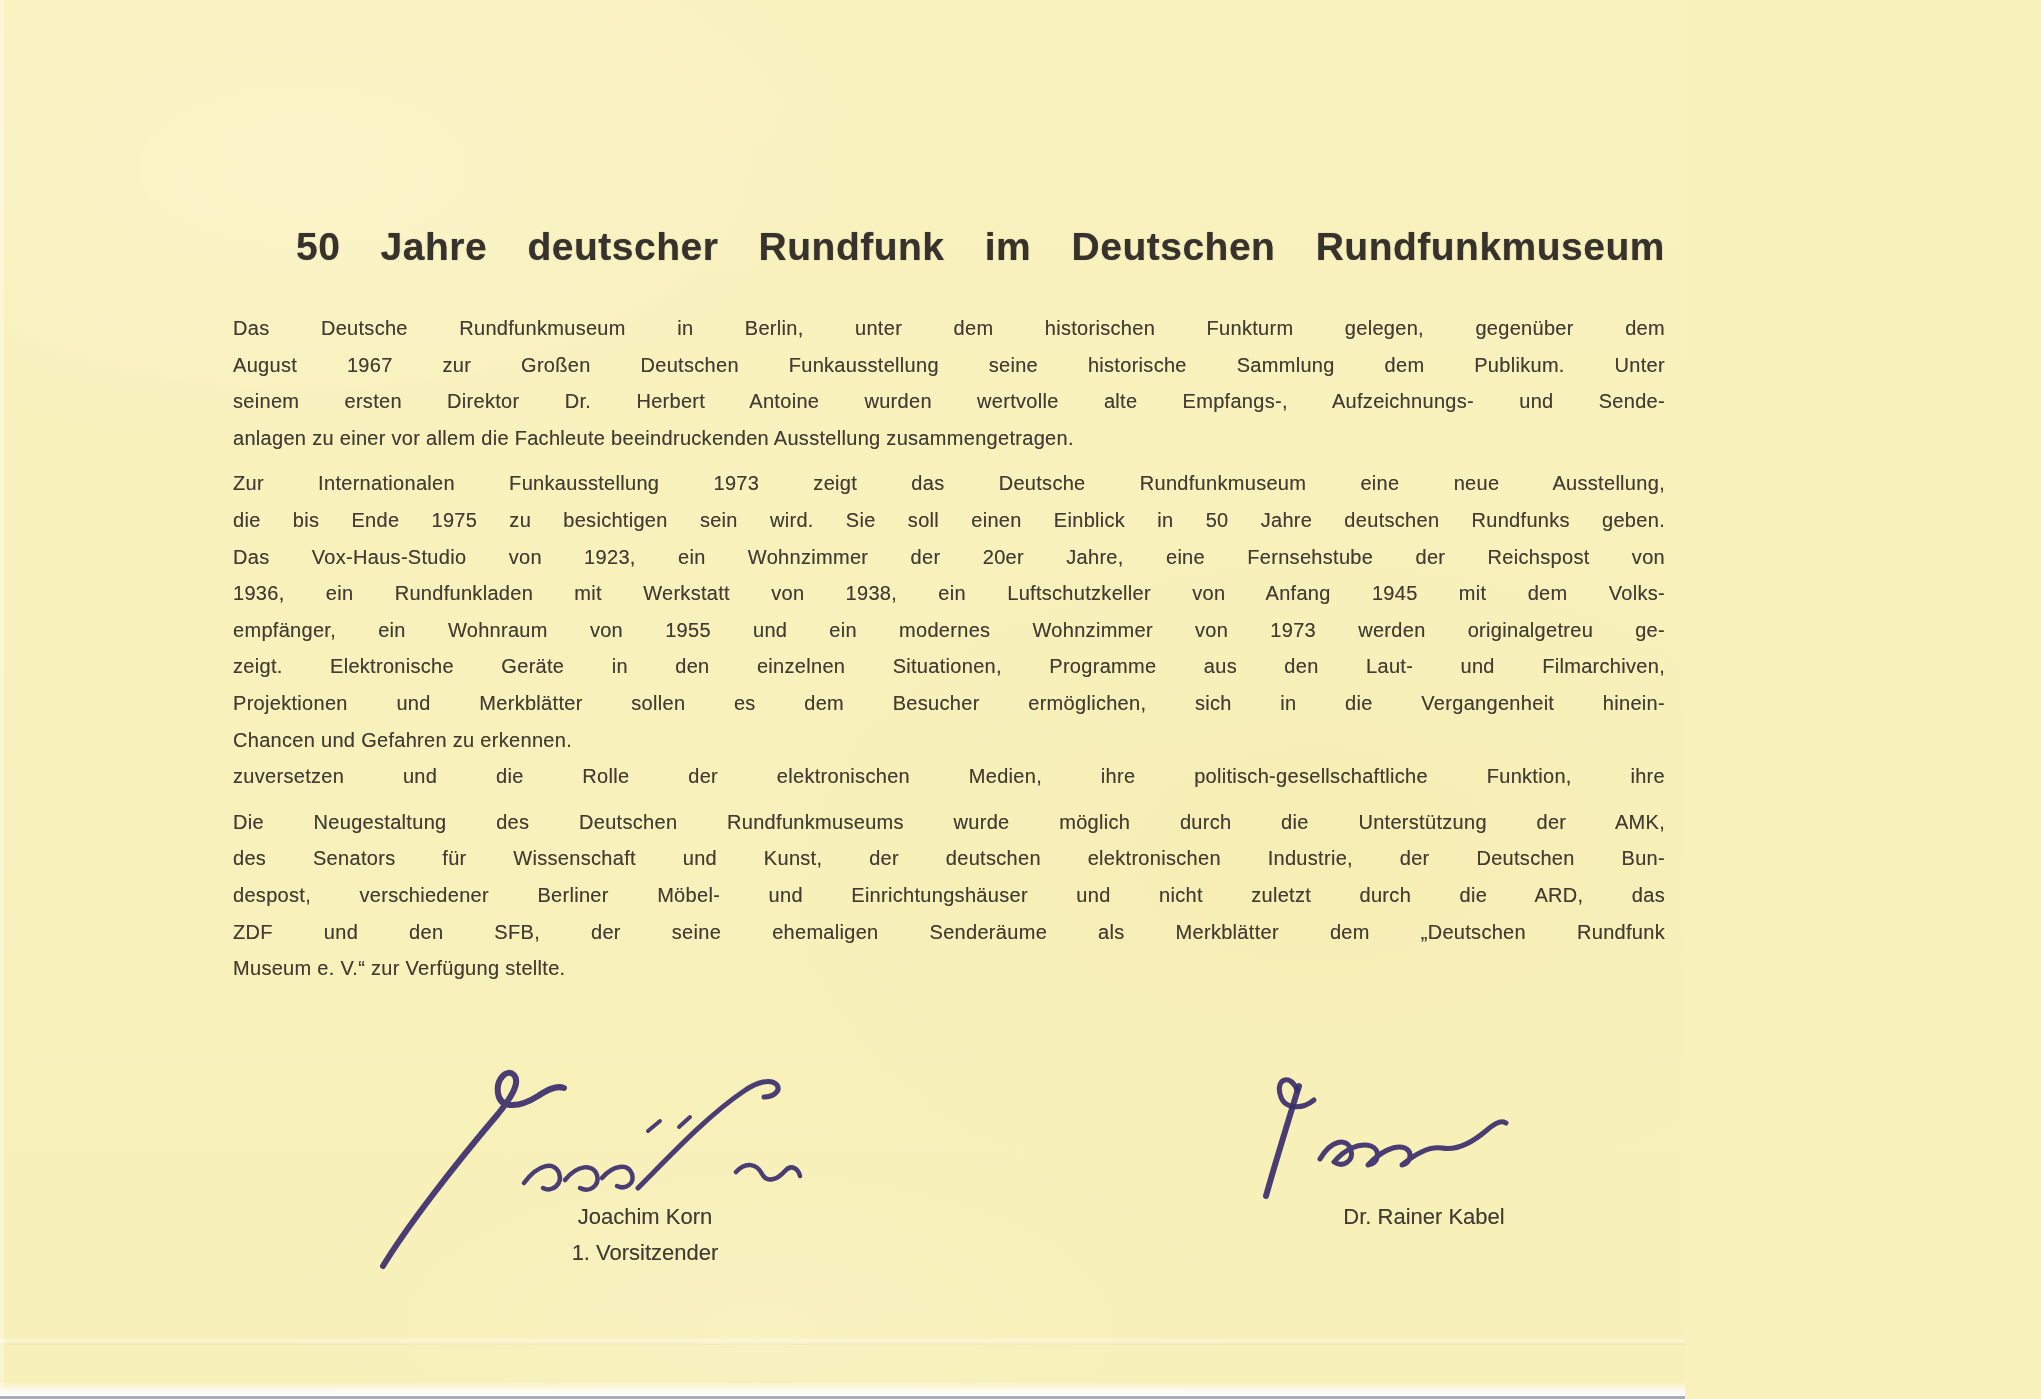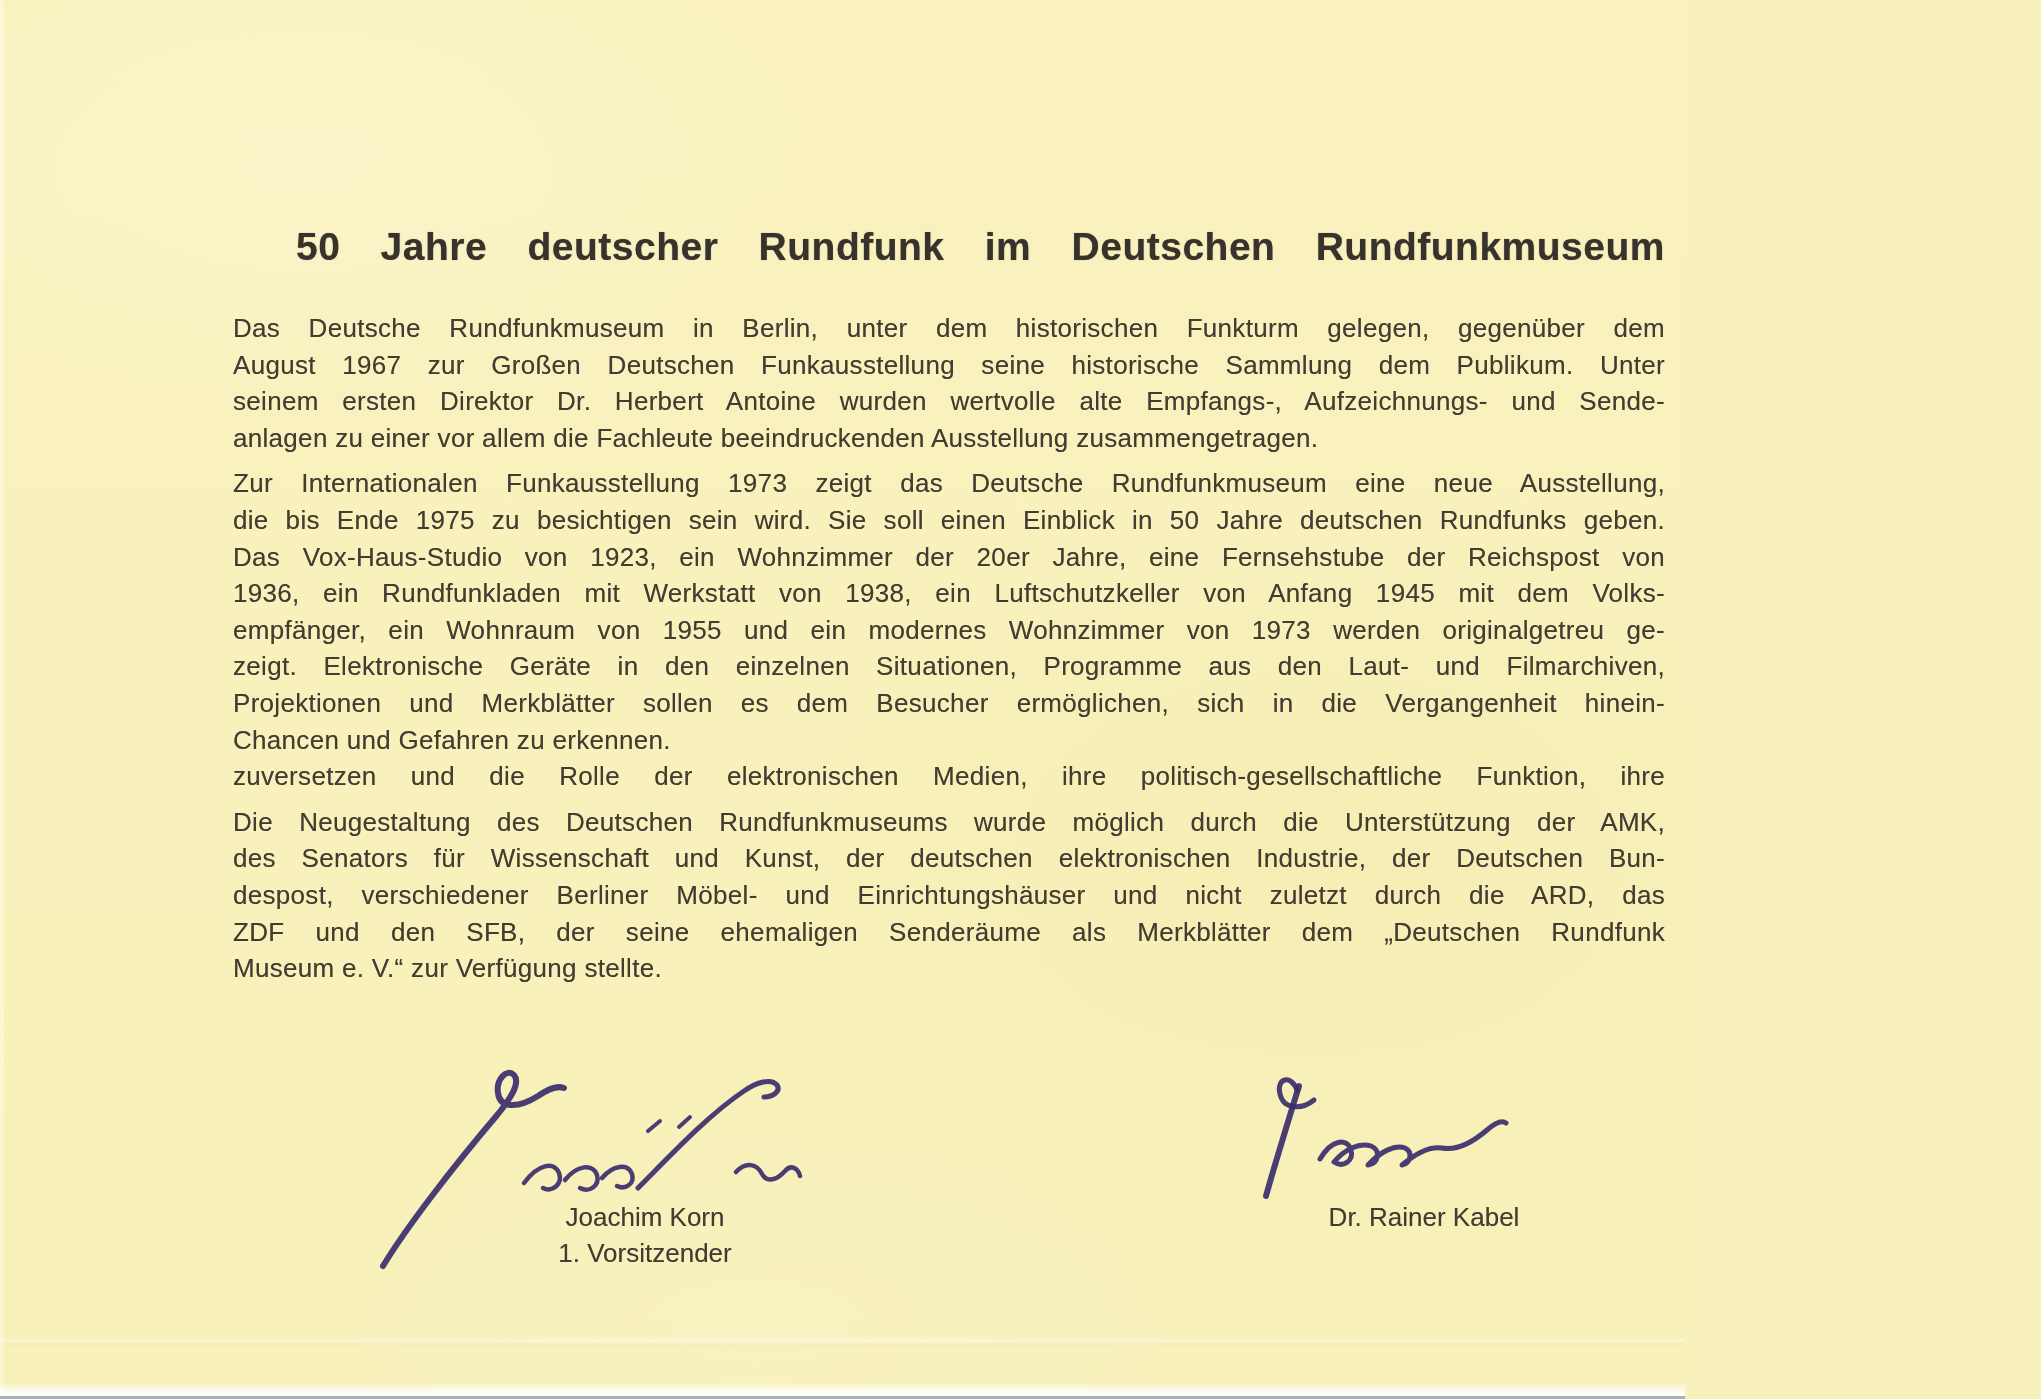--- a/index.html
+++ b/index.html
@@ -31,21 +31,21 @@
     text-align-last: justify;
     white-space: nowrap;
     text-shadow: 0 0 1px rgba(55,51,44,0.55);
   }
   .paragraphs {
     position: absolute;
     left: 233px; top: 310px; width: 1432px;
   }
   .paragraph { margin: 0 0 9px 0; }
   .line {
-    font-size: 26px;
+    font-size: 20px;
     line-height: 36.6px;
     letter-spacing: 0.3px;
     color: #423c32;
     text-align: justify;
     text-align-last: justify;
     text-shadow: 0 0 0.6px rgba(66,60,50,0.5);
   }
   .line.last { text-align-last: left; }
   .sig-svg { position: absolute; }
   .sig-svg.korn { left: 348px; top: 1052px; }
@@ -53,21 +53,21 @@
   .sig-block {
     position: absolute;
     top: 1199px;
     width: 430px;
     text-align: center;
     color: #423c32;
   }
   .sig-block.left  { left: 430px; }
   .sig-block.right { left: 1209px; }
   .sig-name, .sig-role {
-    font-size: 26px;
+    font-size: 22px;
     line-height: 36px;
     text-shadow: 0 0 0.6px rgba(66,60,50,0.45);
   }
   .crease {
     position: absolute; left: 0; top: 1337px; width: 100%; height: 8px;
     background: linear-gradient(180deg, rgba(255,255,255,0) 0%, rgba(255,255,255,0.40) 50%, rgba(120,110,70,0.05) 100%);
   }
   .left-edge {
     position: absolute; left: 0; top: 0; width: 4px; height: 100%;
     background: rgba(255,255,255,0.35);

